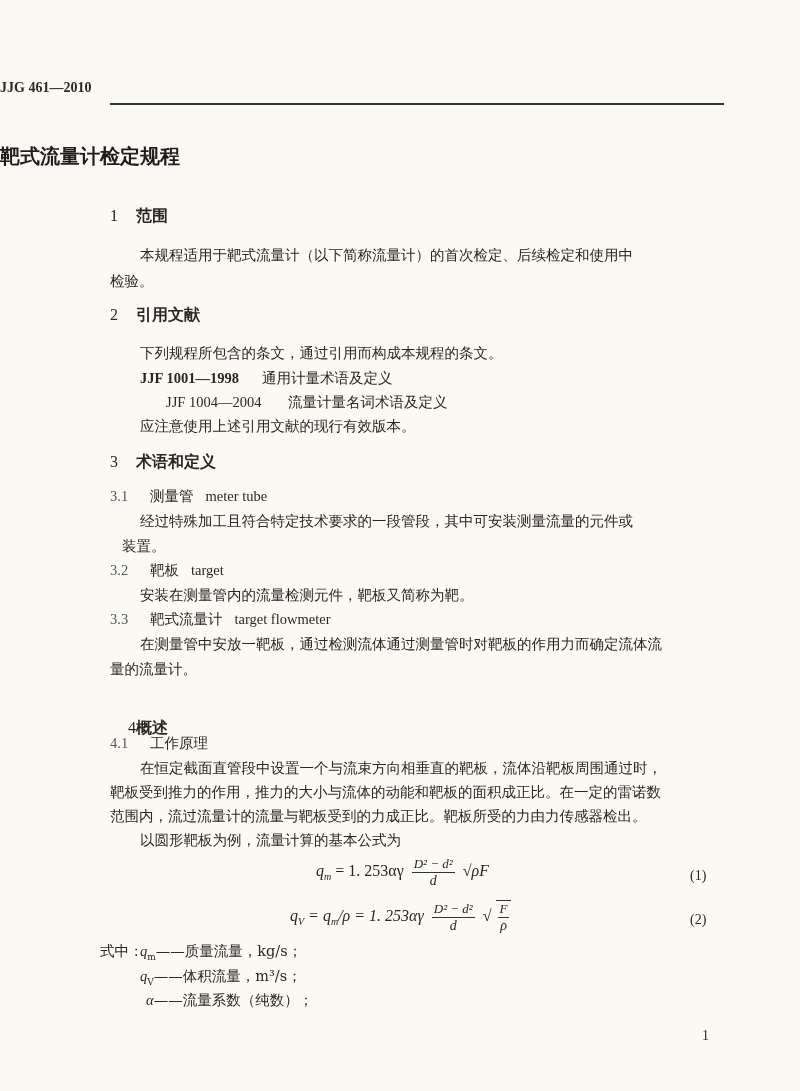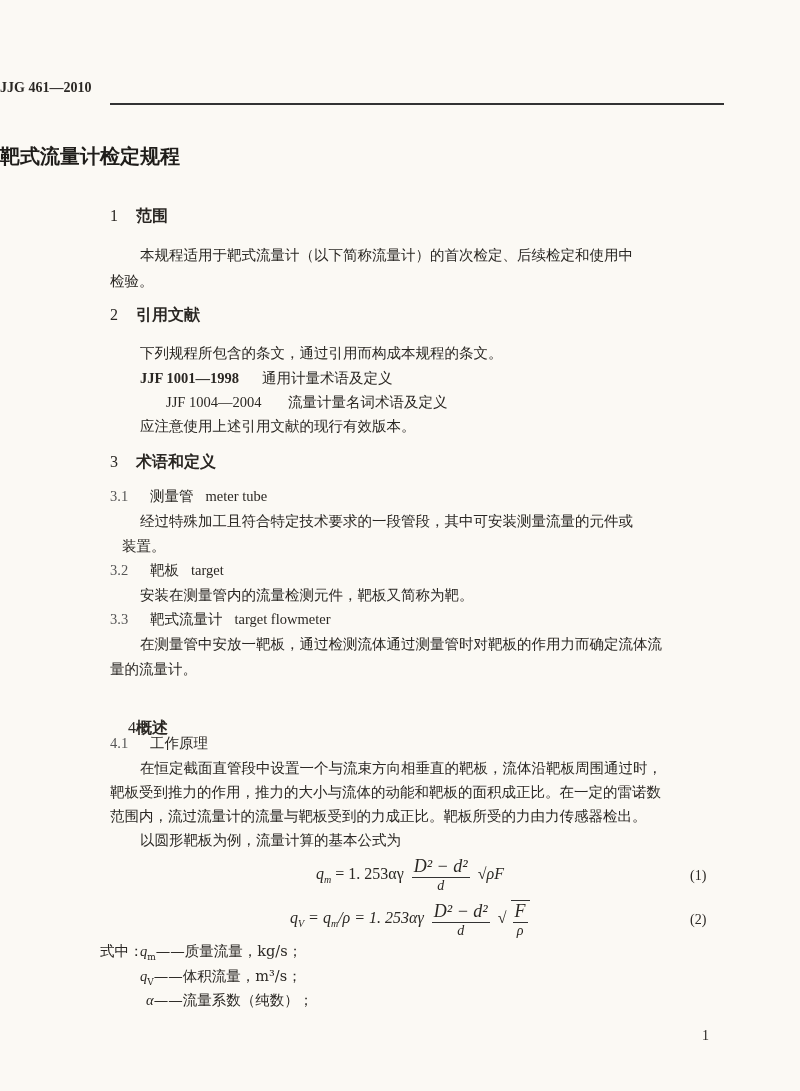--- a/index.html
+++ b/index.html
@@ -29,21 +29,21 @@
     font-family: "DejaVu Sans", sans-serif; font-weight: bold; font-size: 20px; color: #1f1d1a;
   }
   .t { position: absolute; font-size: 14.5px; white-space: nowrap; }
   .h { font-family: "DejaVu Sans", sans-serif; font-weight: bold; font-size: 16px; }
   .sec-num { display: inline-block; width: 26px; font-weight: normal; font-family: "Liberation Serif", serif; }
   .sub-num { display: inline-block; width: 40px; font-family: "Liberation Serif", serif; color: #555; }
   .en { font-family: "Liberation Serif", serif; margin-left: 12px; }
   .formula { position: absolute; font-family: "Liberation Serif", serif; font-style: italic; font-size: 16px; }
   .eqno { position: absolute; font-family: "Liberation Serif", serif; font-size: 14px; }
   .frac { display: inline-block; vertical-align: middle; text-align: center; margin: 0 4px; }
-  .frac .num { display: block; border-bottom: 1px solid #333; padding: 0 2px; font-size: 18px; }
+  .frac .num { display: block; border-bottom: 1px solid #333; padding: 0 2px; font-size: 13px; }
   .frac .den { display: block; font-size: 14px; }
   .sqrt { border-top: 1px solid #333; padding: 0 2px; }
   .page-num { position: absolute; top: 1028px; left: 702px; font-family: "Liberation Serif", serif; font-size: 14px; }
 </style>
 </head>
 <body>
 
 <div class="page">
 
   <div class="header-code">JJG 461—2010</div>

